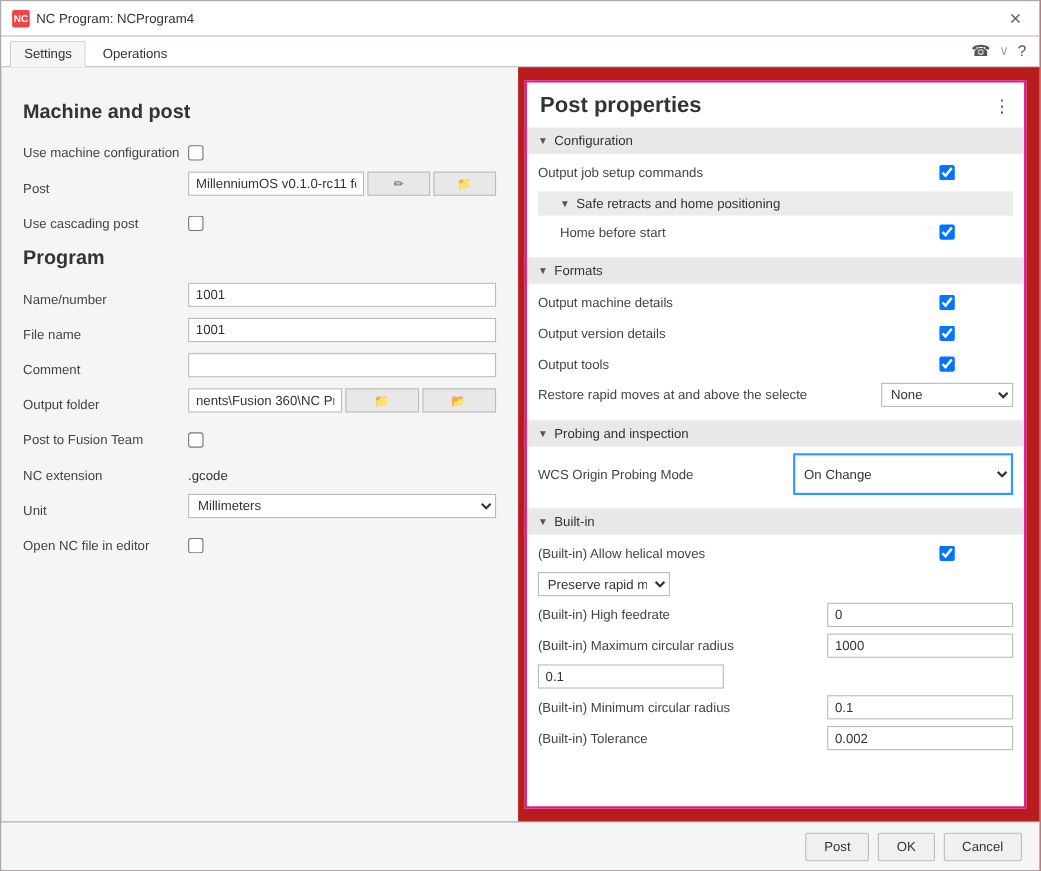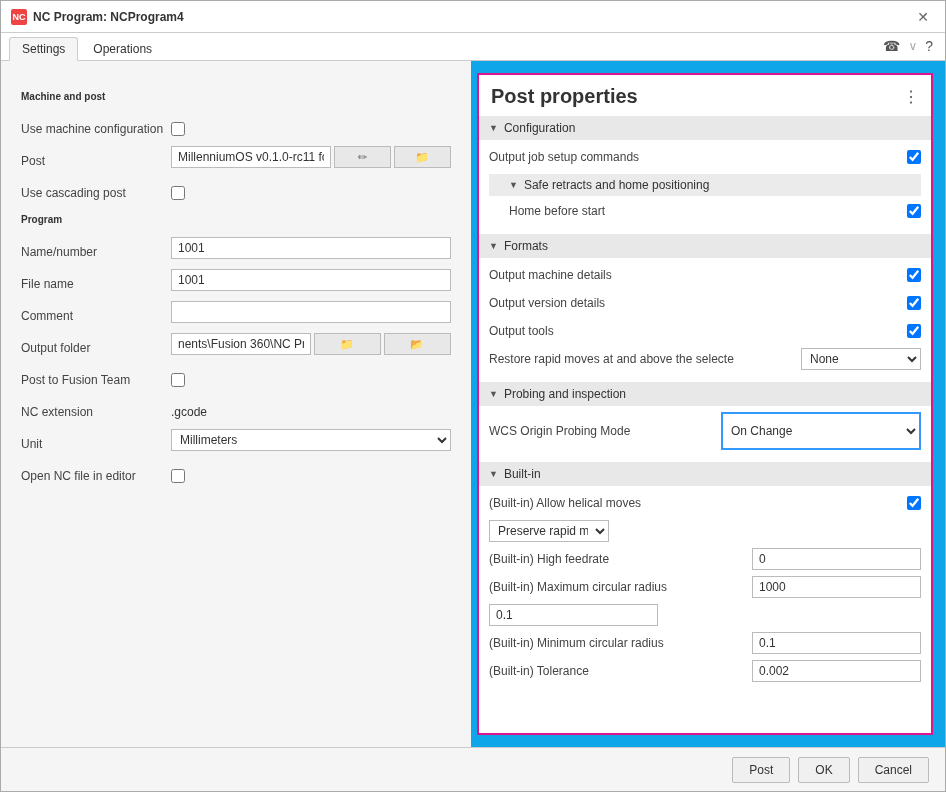--- a/index.html
+++ b/index.html
@@ -9,21 +9,21 @@
       background: #f0f0f0;
       display: flex;
       justify-content: center;
       align-items: center;
       width: 946px;
       height: 792px;
     }
     .dialog {
       width: 946px;
       height: 792px;
-      background: #0ea5e9;
+      background: #b91c1c;
       border: 1px solid #aaa;
       box-shadow: 2px 2px 10px rgba(0,0,0,0.3);
       display: flex;
       flex-direction: column;
     }
     .title-bar {
       background: #fff;
       border-bottom: 1px solid #ccc;
       padding: 6px 10px;
       display: flex;
@@ -43,21 +43,21 @@
       border-radius: 2px;
       display: flex;
       align-items: center;
       justify-content: center;
       color: white;
       font-size: 9px;
       font-weight: bold;
     }
     .title-text {
       font-size: 12px;
-      font-weight: 700;
+      font-weight: 400;
       color: #333;
     }
     .close-btn {
       cursor: pointer;
       font-size: 14px;
       color: #666;
       background: none;
       border: none;
       padding: 2px 6px;
     }
@@ -107,21 +107,21 @@
       overflow: hidden;
     }
     
     .left-panel {
       width: 470px;
       padding: 16px 20px;
       overflow-y: auto;
       background: #f5f5f5;
     }
     .section-heading {
-      font-size: 10px;
+      font-size: 18px;
       font-weight: 600;
       color: #333;
       margin-bottom: 10px;
       margin-top: 14px;
     }
     .form-row {
       display: flex;
       align-items: flex-end;
       margin-bottom: 8px;
       min-height: 24px;
@@ -241,21 +241,21 @@
     .prop-label {
       flex: 1;
       color: #444;
       font-size: 12px;
     }
     .prop-value {
       display: flex;
       align-items: center;
       gap: 4px;
       min-width: 120px;
-      justify-content: flex-end;
+      justify-content: center;
     }
     .right-input {
       height: 20px;
       border: 1px solid #bbb;
       background: #fff;
       padding: 1px 4px;
       font-size: 12px;
       color: #333;
       width: 120px;
     }

